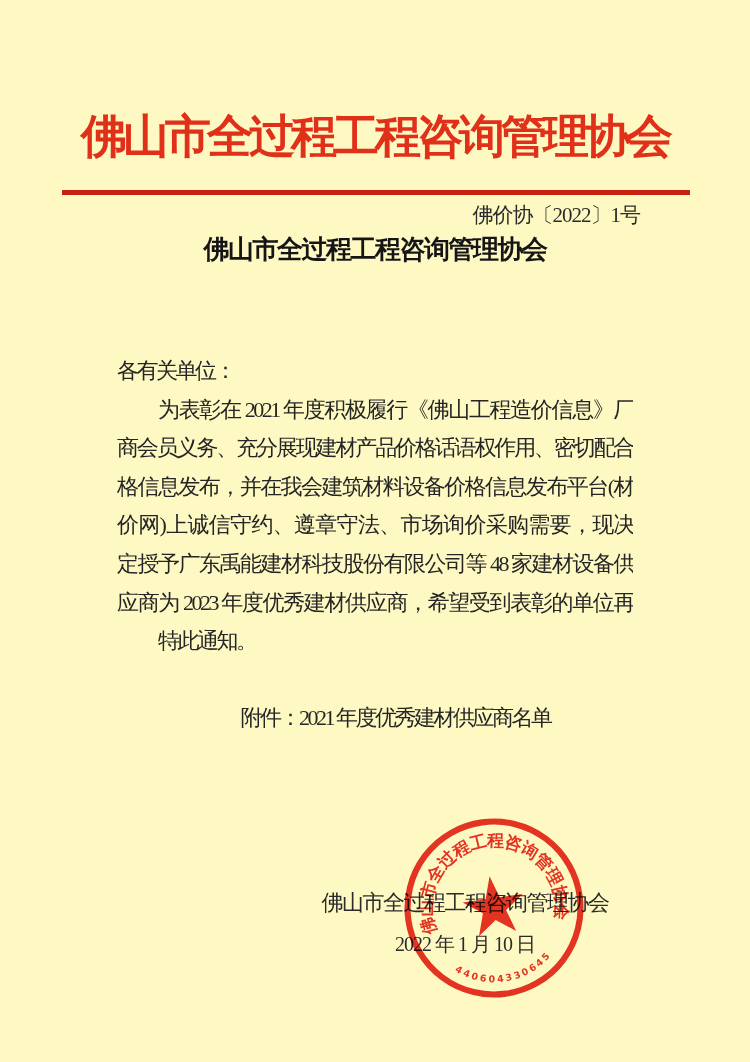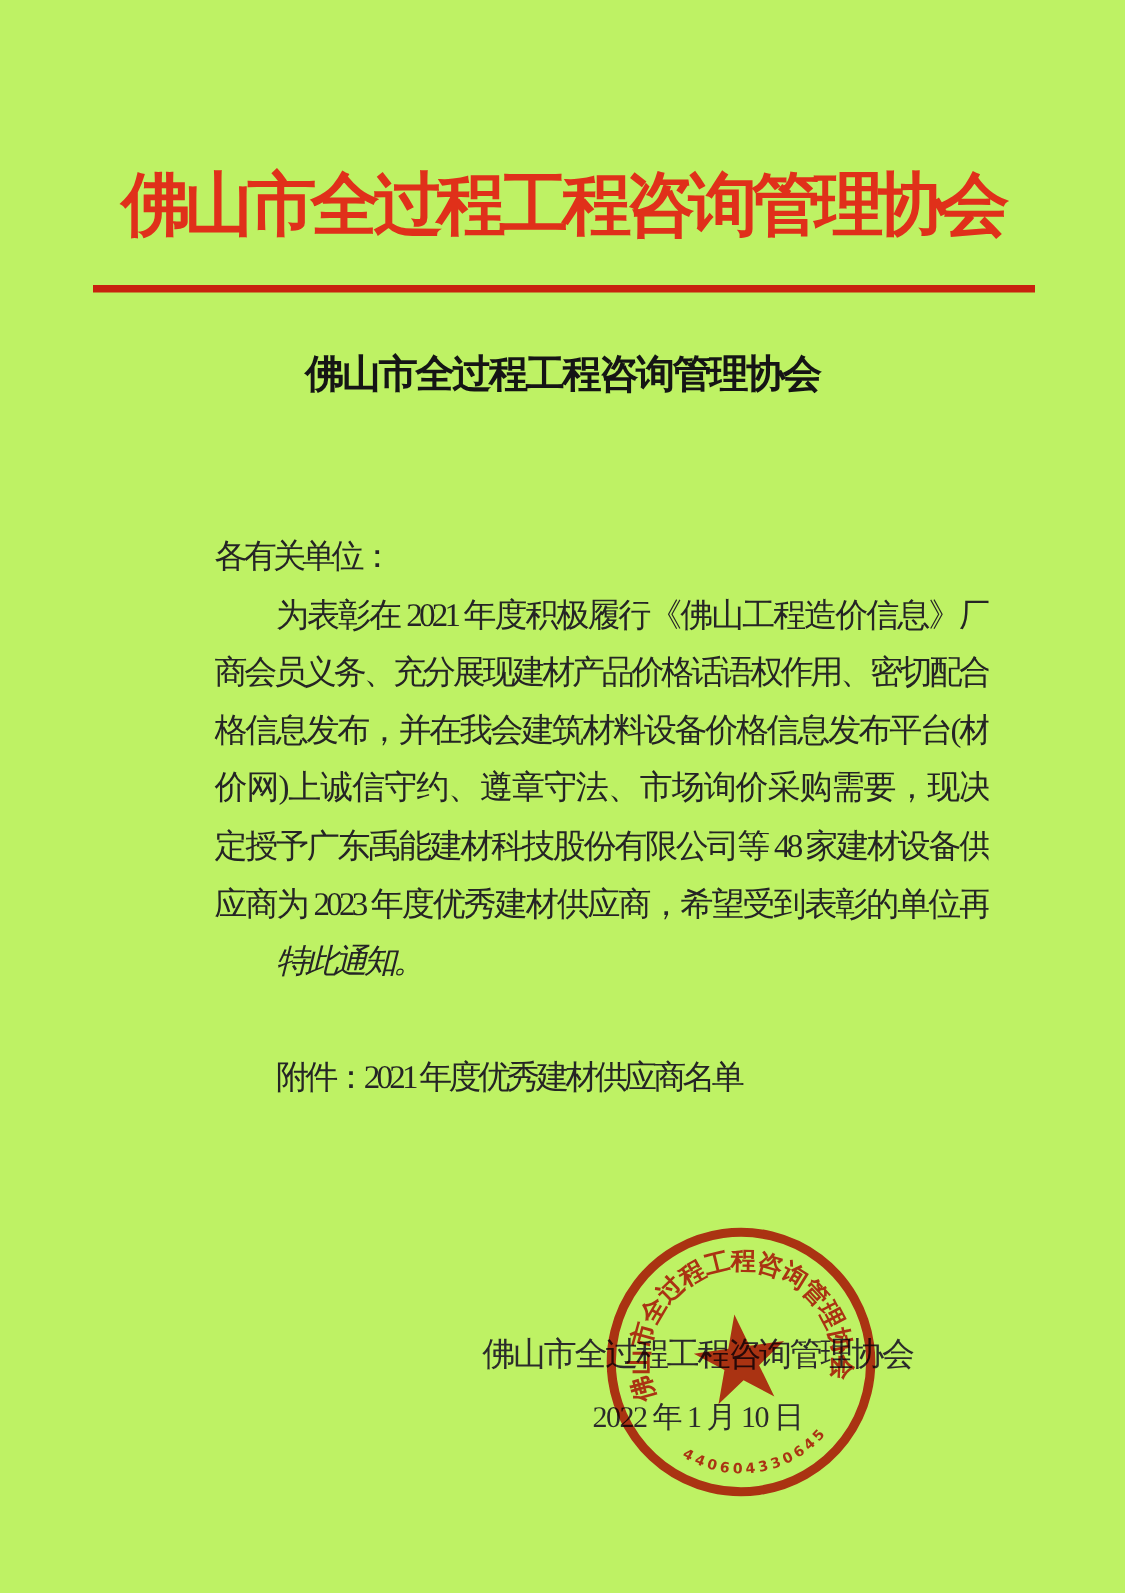--- a/index.html
+++ b/index.html
@@ -1,18 +1,18 @@
 <!DOCTYPE html>
 <html style="--accent-red: #e0301a; --divider-red: #c8220f; --seal-red: #e2231a; --text-color: #262626;"><head>
 <meta charset="utf-8">
 <style>
   html,body { margin:0; padding:0; background:#888; }
   .page {
     position:relative; width:750px; height:1062px; margin:0 auto;
-    background:#bef264; overflow:hidden;
+    background:#fef9c3; overflow:hidden;
     font-family:"Liberation Serif","DejaVu Serif",serif;
     color:var(--text-color,#262626);
   }
   .letterhead {
     position:absolute; top:106px; left:0; width:750px; text-align:center;
     color:var(--accent-red,#e0301a); font-size:46px; font-weight:bold;
     letter-spacing:-4px; white-space:nowrap;
   }
   .divider {
     position:absolute; top:190px; left:62px; width:628px; height:5px;
@@ -22,30 +22,30 @@
     position:absolute; top:201px; right:110px; font-size:21px;
     letter-spacing:-1px; color:#2b2b2b; white-space:nowrap;
   }
   .doc-title {
     position:absolute; top:231px; left:0; width:750px; text-align:center;
     font-weight:bold; color:#151515; font-size:26px; line-height:38px;
     letter-spacing:-1.5px;
   }
   .body-block {
     position:absolute; top:352px; left:117px; width:516px;
-    font-size:22px; letter-spacing:-2.5px; line-height:38.6px; color:#252525;margin-left:26px;
+    font-size:22px; letter-spacing:-2.5px; line-height:38.6px; color:#252525;
   }
   .jline {
     text-align:justify; text-align-last:justify; text-justify:inter-character;
     height:38.6px; overflow:hidden;
   }
   .indent { text-indent:41px; }
   .salutation { height:38.6px; }
-  .closing { height:38.6px;font-style:italic; }
-  .attachment { margin-top:38.6px; height:38.6px; }
+  .closing { height:38.6px; }
+  .attachment { margin-top:38.6px; height:38.6px;text-align:center; }
   .signature {
     position:absolute; top:888px; left:295px; width:340px; text-align:center;
     color:#2b2b2b;
   }
   .sig-org { font-size:22px; letter-spacing:-1.5px; white-space:nowrap; }
   .sig-date { margin-top:13px; font-size:20px; letter-spacing:-1px; white-space:nowrap; }
   .seal-wrap {
     position:absolute; left:400px; top:814px; width:188px; height:188px;
     transform:rotate(-8deg); opacity:0.92; mix-blend-mode:multiply;
   }
@@ -62,20 +62,21 @@
 </style>
 </head>
 <body>
 
 <div class="page">
 
   <div class="letterhead">佛山市全过程工程咨询管理协会</div>
 
   <div class="divider"></div>
 
+  <div class="doc-number">佛价协〔2022〕1号</div>
 
   <div class="doc-title">
     <div>佛山市全过程工程咨询管理协会</div>
   </div>
 
   <div class="body-block">
     <div class="salutation">各有关单位：</div>
     <div class="jline indent">为表彰在 2021 年度积极履行《佛山工程造价信息》厂</div>
     <div class="jline">商会员义务、充分展现建材产品价格话语权作用、密切配合</div>
     <div class="jline">格信息发布，并在我会建筑材料设备价格信息发布平台(材</div>

